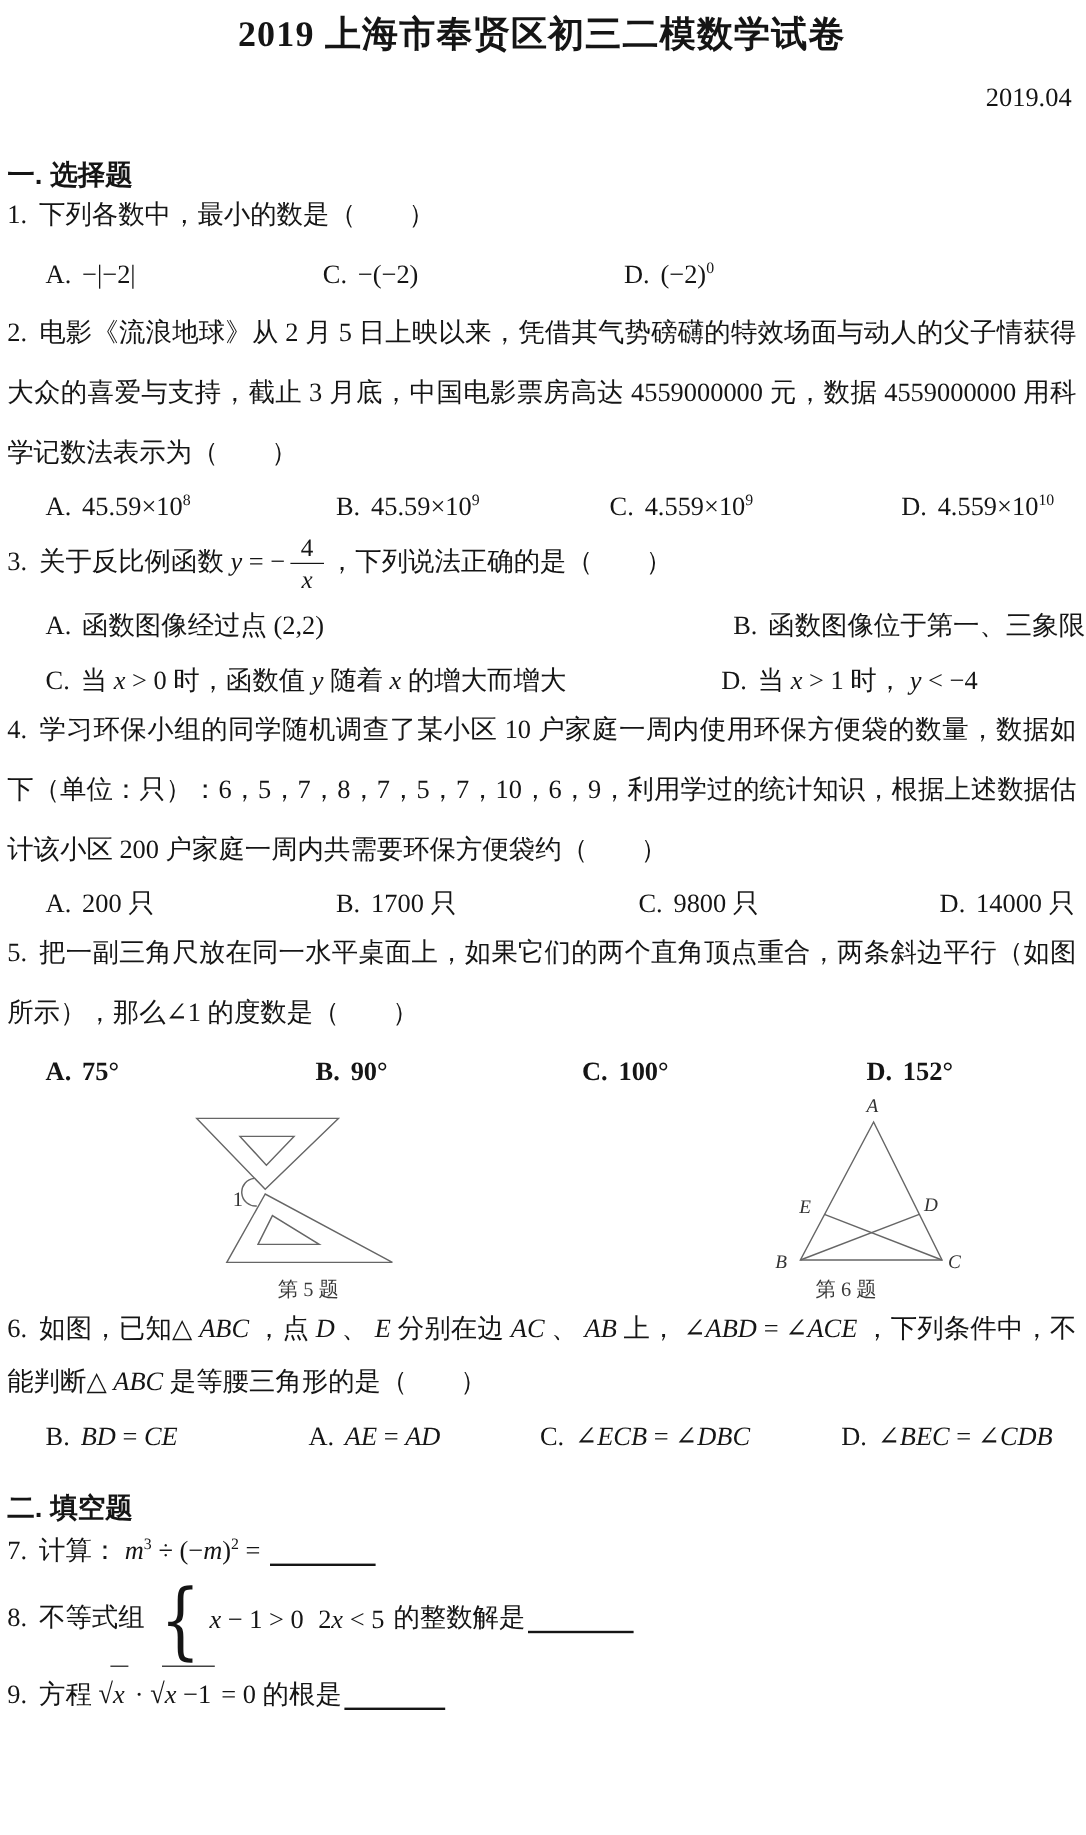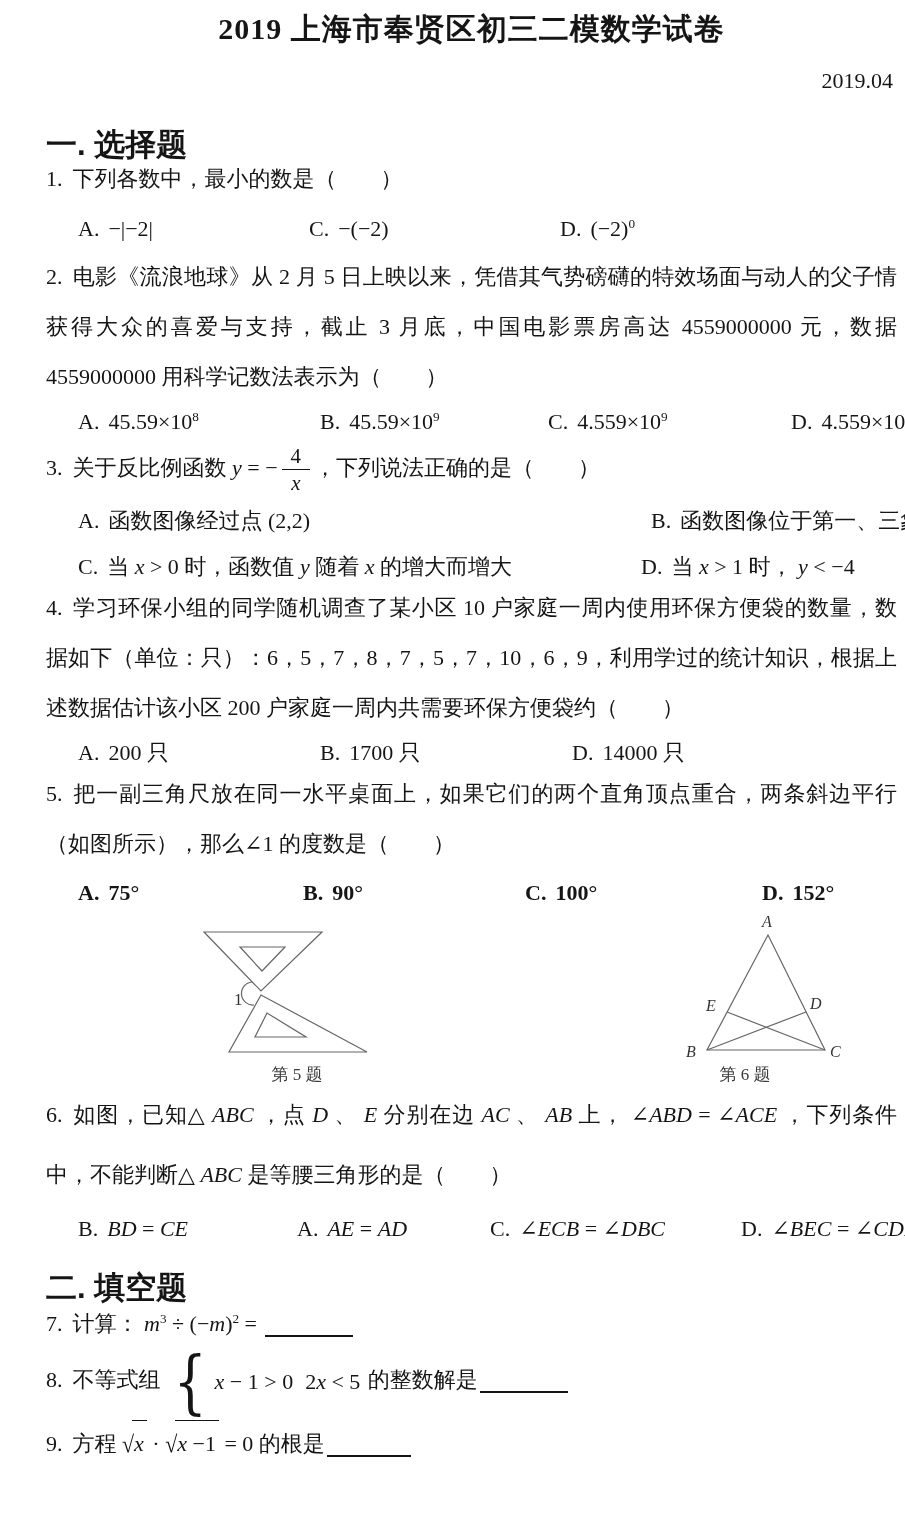--- a/index.html
+++ b/index.html
@@ -1,29 +1,29 @@
 <!DOCTYPE html>
 <html><head>
 <meta charset="utf-8">
 <style>
   html,body{margin:0;padding:0;}
   body{
     width:905px;height:1529px;background:#ffffff;color:#151515;
     font-family:"Liberation Serif","DejaVu Serif",serif;
     font-size:22px;position:relative;overflow:hidden;
   }
-  .doc{padding:0 8px 0 6px;margin-left:40px;}
+  .doc{padding:0 8px 0 6px;}
   .title{
     text-align:center;font-weight:bold;font-size:30px;line-height:46px;
     margin:6px 0 0;letter-spacing:1px;
   }
   .date{ text-align:right;font-size:22px;line-height:26px;margin:16px 4px 0 0; }
   .sec-head{
     font-family:"Liberation Sans","DejaVu Sans",sans-serif;
-    font-weight:bold;font-size:31px;line-height:30px;margin:36px 0 0;
+    font-weight:bold;font-size:23px;line-height:30px;margin:36px 0 0;
   }
   p.stem{margin:0;text-align:justify;}
   .qnum{margin-right:10px;}
   .opts{
     display:grid;align-items:center;margin-left:32px;line-height:32px;
   }
   .opt{white-space:nowrap;}
   .olabel{margin-right:9px;}
   sup{font-size:0.6em;line-height:0;vertical-align:super;}
   i{font-family:"Liberation Serif","DejaVu Serif",serif;font-style:italic;}
@@ -62,21 +62,21 @@
   .m-q1o{margin-top:8px;min-height:46px;}
   .m-q2s{margin-top:8px;line-height:50px;}
   .m-q2o{margin-top:4px;}
   .m-q3s{margin-top:10px;line-height:30px;padding:6px 0;}
   .m-q3r1{margin-top:4px;gap:20px;}
   .m-q3r2{margin-top:14px;}
   .m-q4s{margin-top:10px;line-height:50px;}
   .m-q4o{margin-top:4px;}
   .m-q5s{margin-top:8px;line-height:50px;}
   .m-q5o{margin-top:8px;font-weight:bold;}
-  .m-q6s{margin-top:2px;line-height:60px;}
+  .m-q6s{margin-top:2px;line-height:44px;}
   .m-q6o{margin-top:8px;}
   .m-sec2{margin-top:28px;}
   .m-q7{margin-top:18px;line-height:42px;}
   .m-q8{margin-top:8px;line-height:30px;padding:4px 0;}
   .m-q9{margin-top:6px;line-height:44px;}
 </style>
 </head>
 <body>
 
 <div class="doc">
@@ -111,20 +111,21 @@
   </div>
   <div class="opts m-q3r2" style="grid-template-columns:563px auto">
     <span class="opt"><span class="olabel">C.</span><span>当 <i>x</i> &gt; 0 时，函数值 <i>y</i> 随着 <i>x</i> 的增大而增大</span></span>
     <span class="opt"><span class="olabel">D.</span><span>当 <i>x</i> &gt; 1 时， <i>y</i> &lt; −4</span></span>
   </div>
 
   <p class="stem m-q4s"><span class="qnum">4.</span><span>学习环保小组的同学随机调查了某小区 10 户家庭一周内使用环保方便袋的数量，数据如下（单位：只）：6，5，7，8，7，5，7，10，6，9，利用学过的统计知识，根据上述数据估计该小区 200 户家庭一周内共需要环保方便袋约（　　）</span></p>
   <div class="opts m-q4o" style="grid-template-columns:242px 252px 251px auto">
     <span class="opt"><span class="olabel">A.</span><span>200 只</span></span>
     <span class="opt"><span class="olabel">B.</span><span>1700 只</span></span>
+    <span class="opt"><span class="olabel">C.</span><span>9800 只</span></span>
     <span class="opt"><span class="olabel">D.</span><span>14000 只</span></span>
   </div>
 
   <p class="stem m-q5s"><span class="qnum">5.</span><span>把一副三角尺放在同一水平桌面上，如果它们的两个直角顶点重合，两条斜边平行（如图所示），那么∠1 的度数是（　　）</span></p>
   <div class="opts m-q5o" style="grid-template-columns:225px 222px 237px auto">
     <span class="opt"><span class="olabel">A.</span><span>75°</span></span>
     <span class="opt"><span class="olabel">B.</span><span>90°</span></span>
     <span class="opt"><span class="olabel">C.</span><span>100°</span></span>
     <span class="opt"><span class="olabel">D.</span><span>152°</span></span>
   </div>

